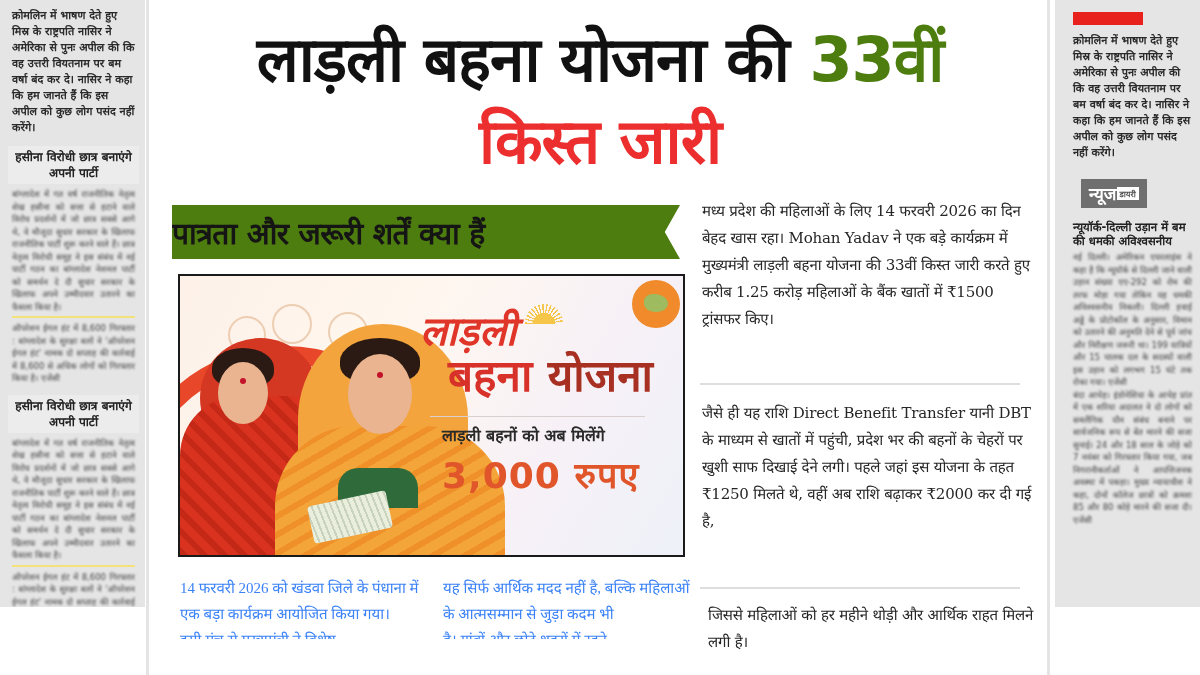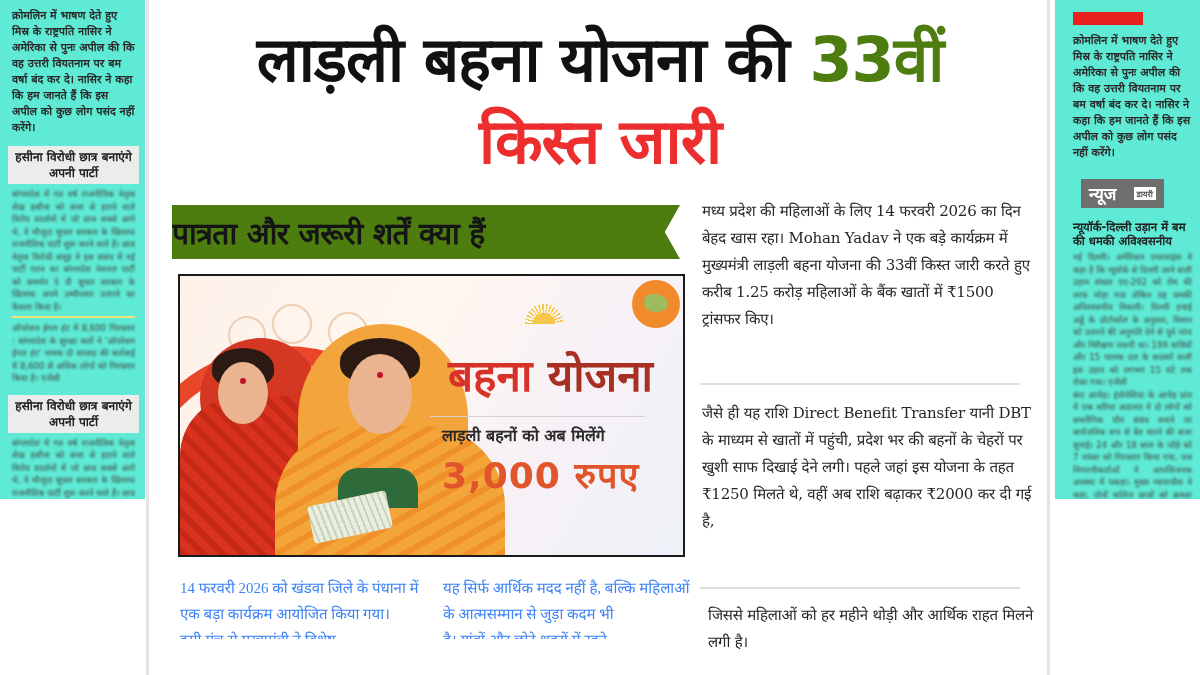--- a/index.html
+++ b/index.html
@@ -1,32 +1,32 @@
 <!DOCTYPE html>
 <html><head>
 <meta charset="utf-8">
 <style>
   * { margin: 0; padding: 0; box-sizing: border-box; }
   html, body { width: 1200px; height: 675px; overflow: hidden; background: #ffffff; }
   body { position: relative; font-family: "DejaVu Sans", sans-serif; color: #1a1a1a; }
 
   
-  .side-col { position: absolute; top: 0; height: 499px; background: #5eead4; overflow: hidden; }
+  .side-col { position: absolute; top: 0; height: 607px; background: #e5e5e5; overflow: hidden; }
   .left-col { left: 0; width: 145px; padding: 8px 10px 0 12px; }
   .right-col { left: 1055px; width: 145px; padding: 8px 8px 0 18px; }
   .col-rule { position: absolute; top: 0; width: 3px; height: 675px; background: #e4e4e4; }
   .rule-left { left: 146px; }
   .rule-right { left: 1047px; }
 
   .blur-text { font-size: 11px; line-height: 16px; font-weight: bold; color: #2a2a2a; filter: blur(0.6px); }
   .blur-small { font-size: 8.5px; line-height: 12.5px; color: #444; filter: blur(0.8px); text-align: justify; }
   .side-head-box { background: #ececec; margin: 10px -4px 4px -4px; padding: 3px 4px; text-align: center; font-size: 12px; line-height: 16px; font-weight: bold; color: #222; filter: blur(0.6px); }
   .yellow-rule { height: 2px; background: #f3e27a; margin: 3px 0 4px 0; }
   .red-tag { width: 70px; height: 13px; background: #e8211d; margin: 4px 0 8px 0; }
-  .news-tag { display: inline-flex; align-items: center; gap: 17px; background: #6f6f6f; color: #fff; padding: 3px 8px; margin: 18px 0 8px 8px; font-weight: bold; font-size: 17px; filter: blur(0.5px); }
+  .news-tag { display: inline-flex; align-items: center; gap: 0; background: #6f6f6f; color: #fff; padding: 3px 8px; margin: 18px 0 8px 8px; font-weight: bold; font-size: 17px; filter: blur(0.5px); }
   .news-tag .mini { background: #fff; color: #555; font-size: 8px; padding: 1px 3px; }
   .side-headline { font-size: 11.5px; line-height: 14px; font-weight: bold; color: #222; filter: blur(0.6px); margin: 4px 0 3px 0; }
 
   
   .headline { position: absolute; left: 155px; top: 22px; width: 890px; text-align: center; font-weight: bold; letter-spacing: -1px; }
   .headline .line1 { font-size: 62px; line-height: 76px; color: #111; }
   .headline .line1 .red { color: #4d7c0f; }
   .headline .line2 { font-size: 62px; line-height: 80px; color: #ec2e2e; margin-top: 4px; }
 
   
@@ -132,20 +132,21 @@
   <div class="blouse"></div>
   <div class="woman" style="left:158px;top:62px;width:84px;height:100px;">
     <div class="hair" style="left:2px;top:0;width:80px;height:46px;"></div>
     <div class="face" style="left:10px;top:16px;width:64px;height:80px;"></div>
     <div class="bindi" style="left:39px;top:34px;"></div>
   </div>
   <div class="cash"></div>
 
   <div class="logo"></div>
   <div class="sun"></div>
+  <div class="img-title1">लाड़ली</div>
   <div class="img-title2">
     <span>बहना</span><span class="rest"> योजना</span>
   </div>
   <div class="img-divider"></div>
   <div class="img-sub">लाड़ली बहनों को अब मिलेंगे</div>
   <div class="img-amount">3,000 रुपए</div>
 </div>
 
 <div class="article art-1">मध्य प्रदेश की महिलाओं के लिए 14 फरवरी 2026 का दिन बेहद खास रहा। Mohan Yadav ने एक बड़े कार्यक्रम में मुख्यमंत्री लाड़ली बहना योजना की 33वीं किस्त जारी करते हुए करीब 1.25 करोड़ महिलाओं के बैंक खातों में ₹1500 ट्रांसफर किए।</div>
 <div class="hr hr1"></div>

